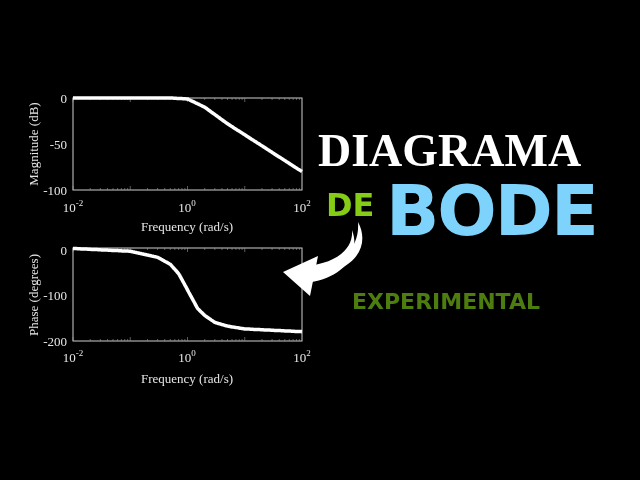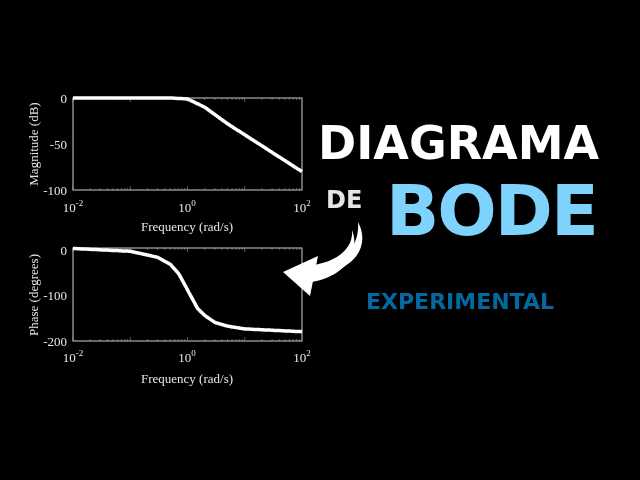--- a/index.html
+++ b/index.html
@@ -1,23 +1,23 @@
 <!DOCTYPE html>
 <html><head>
 <meta charset="utf-8">
 <style>
   html, body { margin:0; padding:0; }
   body { width:640px; height:480px; background:#000; overflow:hidden; position:relative; font-family:"Liberation Serif", serif; }
   svg.plots { position:absolute; left:0; top:0; }
   .axis-text { fill:#e6e6e6; font-family:"Liberation Serif", serif; font-size:13px; }
   .title { position:absolute; font-family:"DejaVu Sans", sans-serif; font-weight:bold; letter-spacing:0px; }
-  #t-diagrama { left:318px; top:116px; font-size:46px; color:#ffffff; transform:scaleX(1.0); transform-origin:left top; }
-  #t-de { left:326px; top:186px; font-size:24px; color:#e5e5e5; }
+  #t-diagrama { left:318px; top:124px; font-size:46px; color:#ffffff; transform:scaleX(1.0); transform-origin:left top;font-family:Liberation Serif, serif; }
+  #t-de { left:326px; top:186px; font-size:32px; color:#84cc16; }
   #t-bode { left:386px; top:170px; font-size:70px; color:#7dd3fc; letter-spacing:-2px; }
-  #t-exp { left:366px; top:289px; font-size:22px; color:#0369a1; }
+  #t-exp { left:352px; top:289px; font-size:22px; color:#4d7c0f; }
 </style>
 </head>
 <body>
 
 <svg class="plots" width="640" height="480" viewBox="0 0 640 480">
 
   <g>
     <rect x="73" y="98" width="229" height="92" fill="none" stroke="#cfcfcf" stroke-width="1"></rect>
 
     <g stroke="#9a9a9a" stroke-width="0.6" id="mag-ticks">

